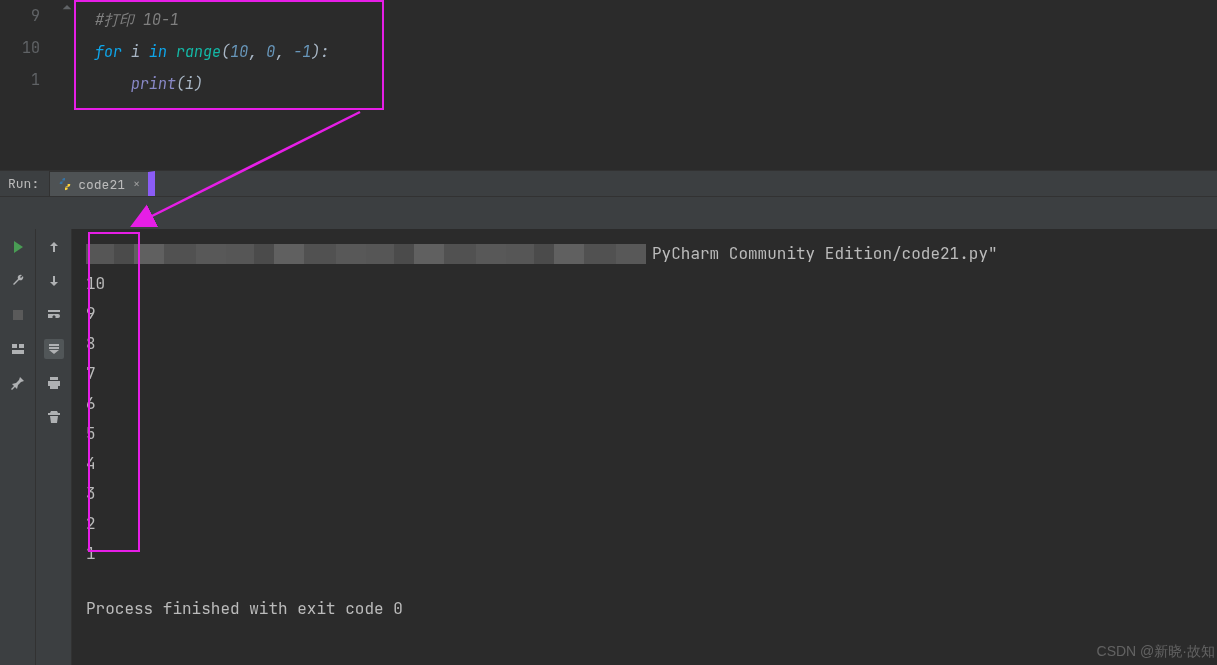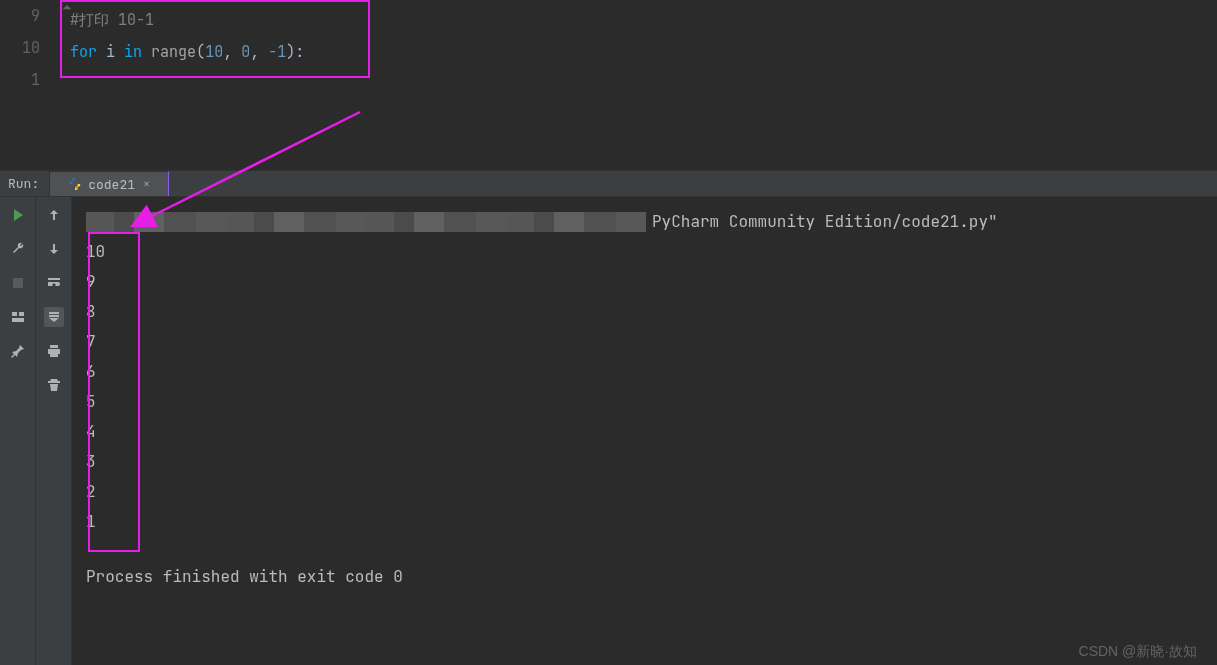--- a/index.html
+++ b/index.html
@@ -10,52 +10,53 @@
   font-size:15px; color:#a9b7c6;
   overflow:hidden; position:relative;
 }
 .editor-area { position:relative; height:170px; }
 .gutter {
   position:absolute; left:0; top:0; width:55px;
   text-align:right; color:#606366; font-size:15px;
   padding-right:15px; line-height:32px; padding-top:0;
 }
 .code-block {
-  position:absolute; left:60px; top:0; padding:2px 8px 8px 8px;
+  position:absolute; left:74px; top:0; padding:2px 8px 8px 19px;
   border:2px solid #e61ee6; line-height:32px;
   width:310px;
+  font-style:italic;
 }
 .code-line { white-space:pre; font-size:15px; }
 .c-comment { color:#808080; }
 .c-kw { color:#0ea5e9; }
 .c-var { color:#a9b7c6; }
 .c-func { color:#8888c6; }
-.c-builtin { color:#a3a3a3; }
+.c-builtin { color:#14b8a6; }
 .c-num { color:#6897bb; }
 .c-paren { color:#a9b7c6; }
 .gutter-icon {
   position:absolute; left:60px; top:4px; width:14px; height:14px;
   color:#606366;
 }
 
 .run-panel {
   position:absolute; left:0; right:0; top:170px; bottom:0;
   border-top:1px solid #323232;
-  background:#3c3f41; display:flex; flex-direction:column;
+  background:#3c3f41; display:flex; flex-direction:column;gap:32px;
 }
 .run-header {
   height:26px; background:#3c3f41;
   display:flex; align-items:center;
   border-bottom:1px solid #323232;
 }
 .run-label { color:#bbbbbb; font-size:13px; padding:0 10px 0 8px; }
 .run-tab {
   background:#4e5254; height:25px; display:flex; align-items:center;
-  padding:0 18px; gap:6px; border-top:1px solid #323232;
-  border-left:1px solid #323232; border-right:1px solid #8b5cf6;
+  padding:0 8px; gap:6px; border-top:1px solid #323232;
+  border-left:1px solid #323232; border-right:7px solid #8b5cf6;
   font-size:13px; color:#bbbbbb;
 }
 .py-icon { width:14px; height:14px; }
 .close-x { color:#a0a0a0; font-size:12px; margin-left:2px; }
 
 .run-body { flex:1; display:flex; position:relative; }
 .toolbar-col {
   width:36px; background:#3c3f41; display:flex; flex-direction:column;
   align-items:center; padding-top:8px; gap:14px;
   border-right:1px solid #323232;
@@ -83,21 +84,21 @@
 .cmd-tail { color:#bbbbbb; }
 
 .output-box {
   position:absolute; left:88px; top:232px; width:52px; height:320px;
   border:2px solid #e61ee6; z-index:5;
 }
 .out-line { padding-left:0; }
 .process-line { margin-top:25px; }
 
 .watermark {
-  position:absolute; right:20px; bottom:4px;
+  position:absolute; right:2px; bottom:4px;
   color:rgba(200,200,200,0.35); font-size:14px;
   font-family:sans-serif;
 }
 
 .arrow-svg {
   position:absolute; left:0; top:0; width:1217px; height:665px;
   pointer-events:none; z-index:20;
 }
 </style>
 </head>
@@ -108,20 +109,21 @@
     <div>9</div>
     <div>10</div>
     <div>1</div>
   </div>
   <svg class="gutter-icon" viewBox="0 0 16 16">
       <path d="M3 6l5-5 5 5H3z" fill="#606366"></path>
     </svg>
   <div class="code-block">
     <div class="code-line"><span class="c-comment">#打印 10-1</span></div>
     <div class="code-line"><span class="c-kw">for</span> <span class="c-var">i</span> <span class="c-kw">in</span> <span class="c-builtin">range</span><span class="c-paren">(</span><span class="c-num">10</span><span class="c-paren">, </span><span class="c-num">0</span><span class="c-paren">, </span><span class="c-num">-1</span><span class="c-paren">):</span></div>
+    <div class="code-line"><span>    </span><span class="c-func">print</span><span class="c-paren">(</span><span class="c-var">i</span><span class="c-paren">)</span></div>
   </div>
 </div>
 
 <div class="run-panel">
   <div class="run-header">
     <span class="run-label">Run:</span>
     <div class="run-tab">
       <svg class="py-icon" viewBox="0 0 16 16">
           <path fill="#3573a5" d="M8 1c-3 0-3 1.5-3 1.5V4h3v1H3.5S2 5 2 8h3V6.5S5 5 8 5h0z"></path>
           <path fill="#ffd43b" d="M8 15c3 0 3-1.5 3-1.5V12H8v-1h4.5S14 11 14 8h-3v1.5S11 11 8 11h0z"></path>

